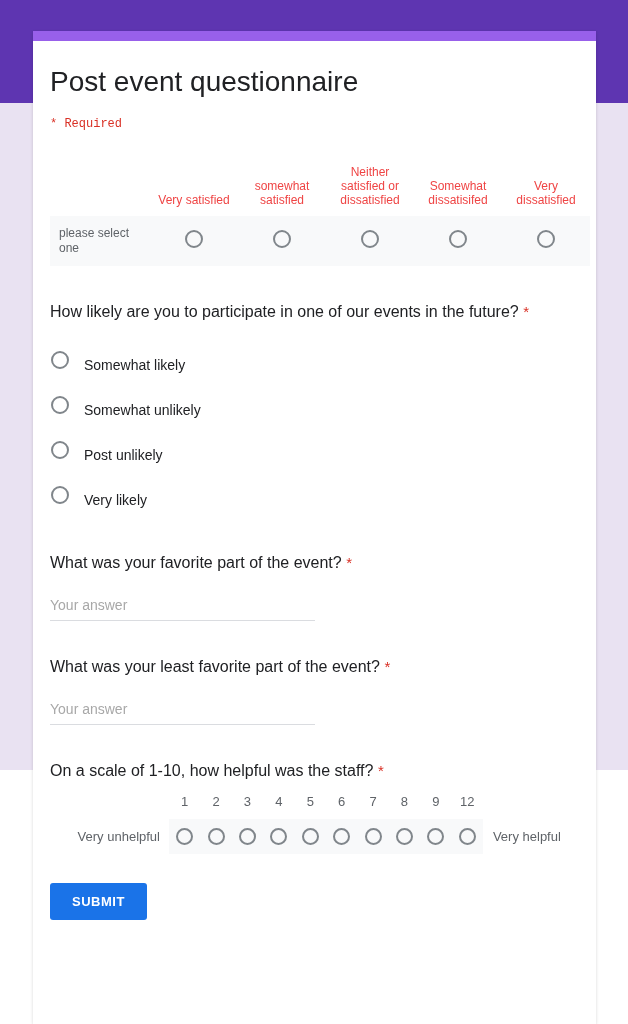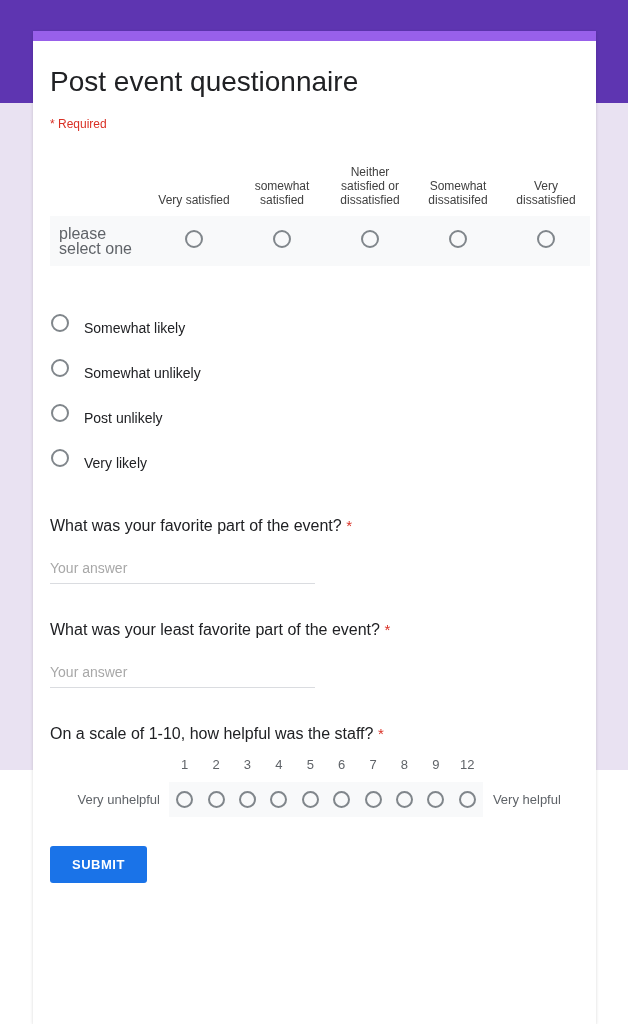--- a/index.html
+++ b/index.html
@@ -60,20 +60,21 @@
     font-weight: 400;
     line-height: 34px;
     color: #202124;
     letter-spacing: 0;
   }
   #required-note {
     margin: 18px 0 0 0;
     font-size: 12px;
     line-height: 14px;
     color: #d93025;
+    font-family: Liberation Mono, monospace;
   }
 
   
   .question {
     margin-top: 34px;
   }
   .q-title {
     font-size: 16px;
     line-height: 23px;
     color: #202124;
@@ -91,30 +92,30 @@
   table.grid {
     border-collapse: collapse;
     width: 540px;
     table-layout: fixed;
   }
   table.grid col.lead { width: 100px; }
   table.grid th.col-head {
     font-size: 12px;
     line-height: 14px;
     font-weight: 400;
-    color: #404040;
+    color: #ef4444;
     text-align: center;
     vertical-align: bottom;
     padding: 0 2px 9px 2px;
   }
   table.grid tr.grid-row {
     background: #f8f9fa;
   }
   table.grid td.row-label {
-    font-size: 16px;
+    font-size: 12px;
     line-height: 15px;
     color: #5f6368;
     padding: 10px 6px 10px 9px;
     vertical-align: middle;
   }
   table.grid td.radio-cell {
     text-align: center;
     vertical-align: middle;
     padding: 10px 0;
   }
@@ -278,20 +279,24 @@
                 <td class="radio-cell"><span class="radio"></span></td>
                 <td class="radio-cell"><span class="radio"></span></td>
                 <td class="radio-cell"><span class="radio"></span></td>
               </tr>
             </tbody>
           </table>
         </div>
       </div>
 
       <div class="question">
+        <div class="q-title">
+          <span>How likely are you to participate in one of our events in the future?</span>
+          <span class="req-star">*</span>
+        </div>
 
         <div class="choice-list">
           <div class="choice">
             <span class="radio"></span>
             <span class="choice-label">Somewhat likely</span>
           </div>
           <div class="choice">
             <span class="radio"></span>
             <span class="choice-label">Somewhat unlikely</span>
           </div>

